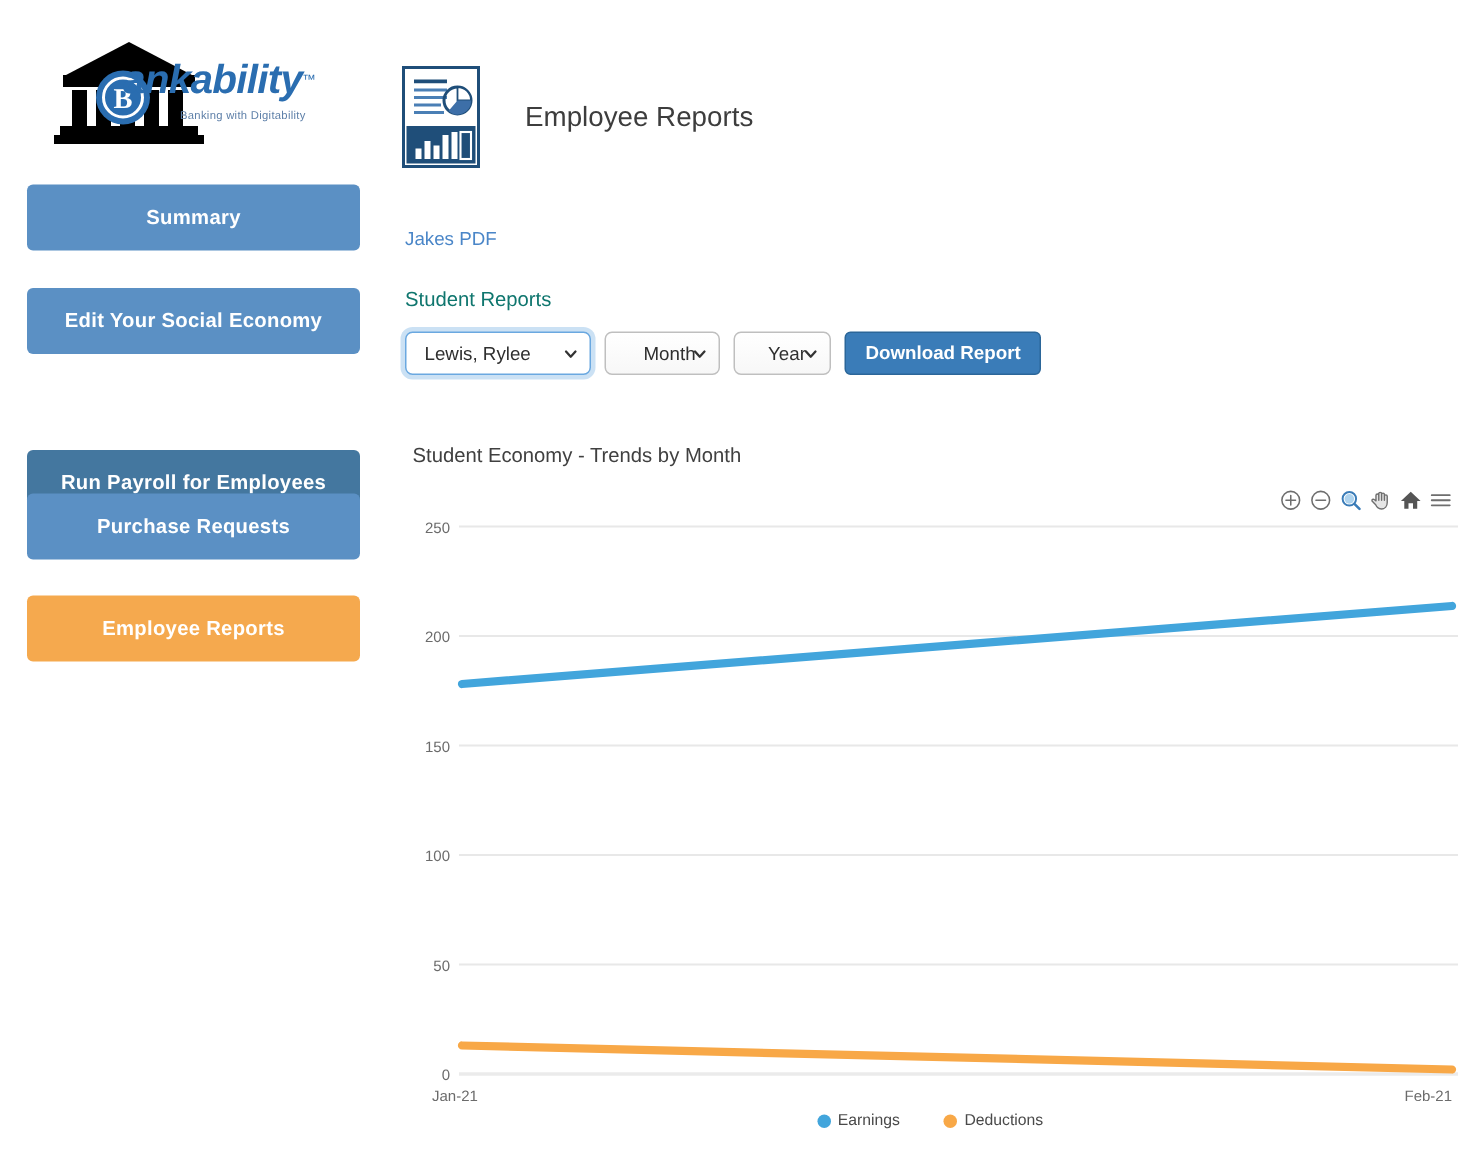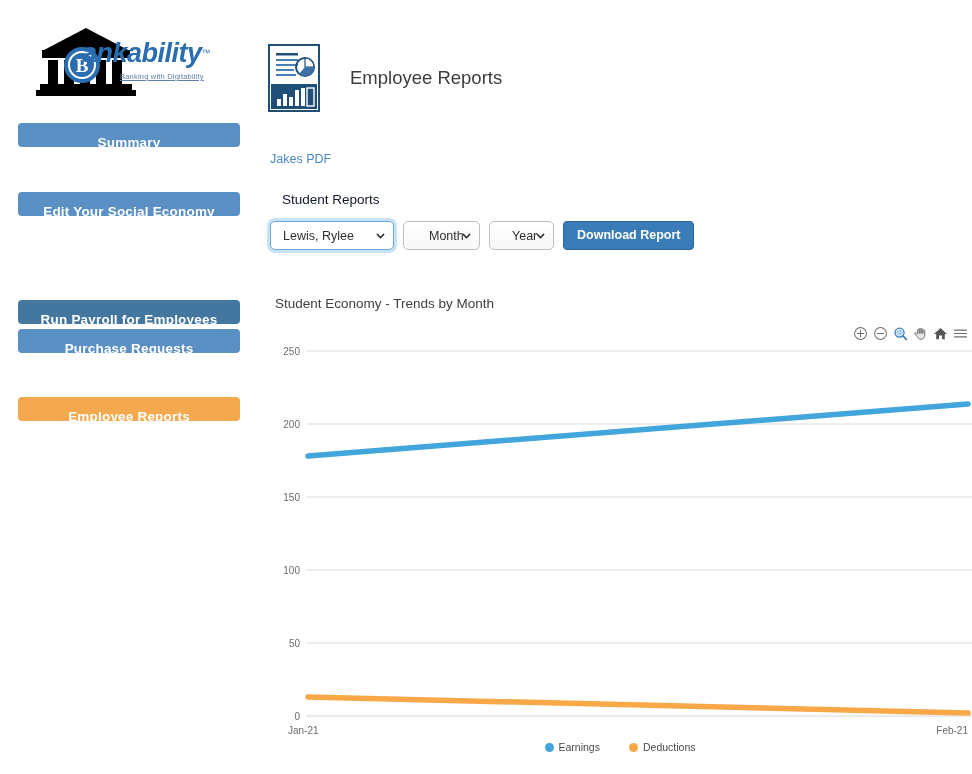--- a/index.html
+++ b/index.html
@@ -37,21 +37,21 @@
     top: 24px;
     width: 190px;
     height: 78px;
   }
   .logo-svg { display: block; }
 
   .nav-btn {
     position: absolute;
     left: 18px;
     width: 222px;
-    height: 24px;
+    height: 44px;
     border: none;
     border-radius: 4px;
     background: #5b90c4;
     color: #ffffff;
     font-family: "Liberation Sans", sans-serif;
     font-size: 13.5px;
     font-weight: bold;
     letter-spacing: 0.2px;
     text-align: center;
     line-height: 40px;
@@ -99,22 +99,21 @@
     color: #4a86c8;
     text-decoration: none;
     cursor: pointer;
   }
 
   .section-label {
     position: absolute;
     left: 12px;
     top: 192px;
     font-size: 13.5px;
-    color: #0f172a;
-    margin-left: 12px;
+    color: #0f766e;
   }
 
   .form-row {
     position: absolute;
     left: 12px;
     top: 221px;
     display: flex;
     align-items: center;
     gap: 9px;
   }
@@ -266,21 +265,21 @@
         <rect x="4" y="60" width="92" height="11" fill="#000000"></rect>
         <rect x="0" y="66" width="100" height="6" fill="#000000"></rect>
 
         <circle cx="46" cy="41" r="18" fill="#2a6db0"></circle>
         <circle cx="46" cy="41" r="13" fill="none" stroke="#ffffff" stroke-width="2"></circle>
         <text x="46" y="48" text-anchor="middle" font-family="Liberation Serif, serif" font-size="19" font-weight="bold" fill="#ffffff">B</text>
       </svg>
       <div style="position:absolute;left:46px;top:14px;font-style:italic;">
         <span style="font-family:'Liberation Sans',sans-serif;font-size:27px;font-weight:bold;color:#2a6db0;letter-spacing:-0.5px;">ankability</span><span style="font-size:9px;color:#2a6db0;vertical-align:super;">™</span>
       </div>
-      <div style="position:absolute;left:84px;top:48px;font-family:'Liberation Sans',sans-serif;font-size:7.5px;color:#5d7fa8;letter-spacing:0.2px;white-space:nowrap;text-decoration:underline;">Banking with Digitability</div>
+      <div style="position:absolute;left:84px;top:48px;font-family:'Liberation Sans',sans-serif;font-size:7.5px;color:#5d7fa8;letter-spacing:0.2px;white-space:nowrap;">Banking with Digitability</div>
     </div>
 
     <button class="nav-btn" style="top:123px;">Summary</button>
     <button class="nav-btn" style="top:192px;">Edit Your Social Economy</button>
     <button class="nav-btn hovered" style="top:260px;">Run Payroll for Employees</button>
     <button class="nav-btn" style="top:329px;">Purchase Requests</button>
     <button class="nav-btn active" style="top:397px;">Employee Reports</button>
   </div>
 
   <div class="main">

